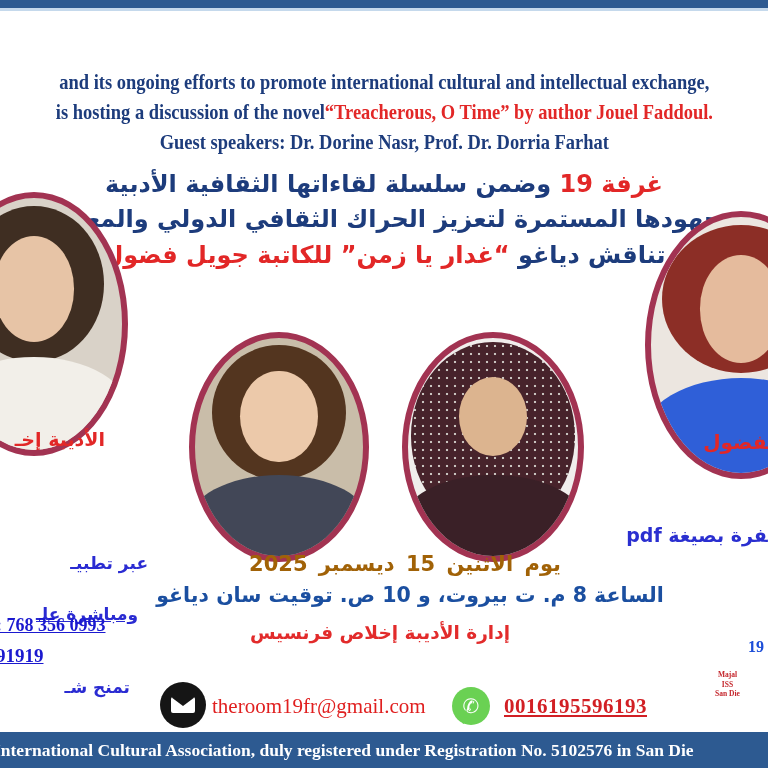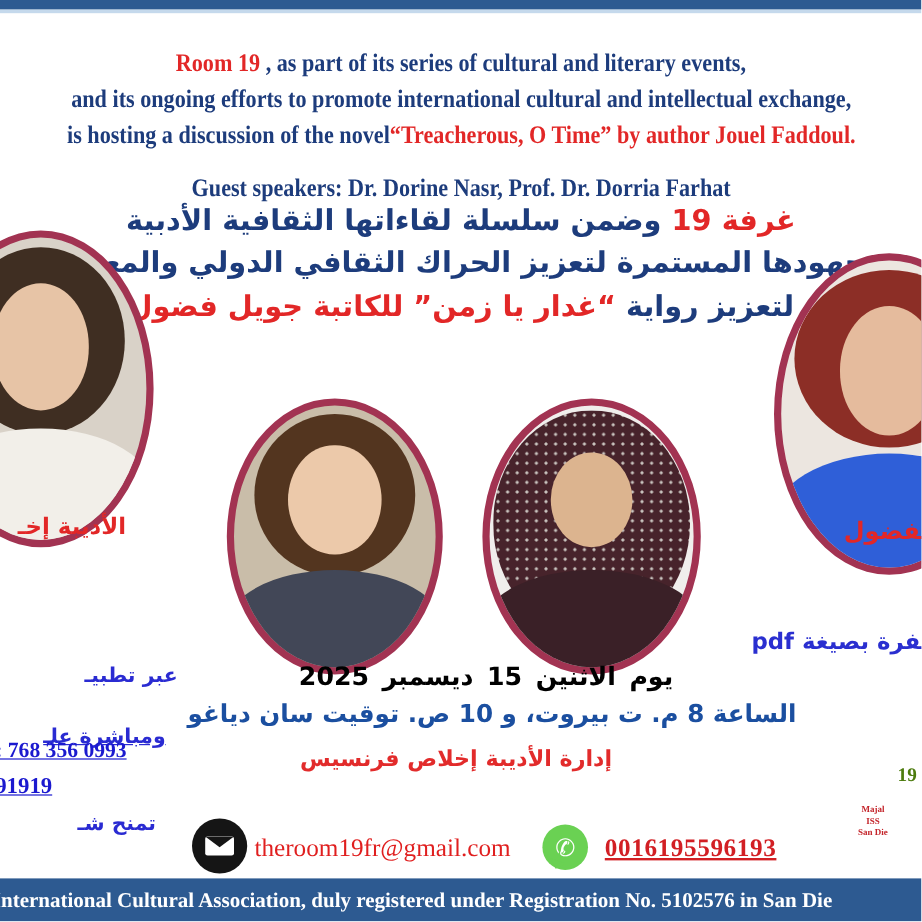--- a/index.html
+++ b/index.html
@@ -36,21 +36,21 @@
   .p-right{left:645px;top:211px;width:180px;height:256px;background:#ece6e0;}
   .p-right .ph-hair{background:#8c2e26;width:88%;height:58%;left:6%;}
   .p-right .ph-face{background:#e5bb9d;} .p-right .ph-body{background:#2f5fd8;}
   
   .frag{position:absolute;font-weight:bold;white-space:nowrap;}
   .label-left{left:-10px;top:428px;width:115px;text-align:right;direction:rtl;font-size:19px;color:#e22727;}
   .label-right{right:-6px;top:430px;direction:rtl;font-size:20px;color:#e22727;}
   .pdf-line{right:-6px;top:524px;direction:rtl;font-size:19px;color:#2a2fd0;}
   
   .date-line{position:absolute;left:170px;width:470px;top:552px;text-align:center;direction:rtl;
-             font-weight:bold;font-size:21px;color:#000000;word-spacing:4px;white-space:nowrap;}
+             font-weight:bold;font-size:21px;color:#a16207;word-spacing:4px;white-space:nowrap;}
   .time-line{position:absolute;left:60px;width:700px;top:583px;text-align:center;direction:rtl;
              font-weight:bold;font-size:20.5px;color:#1b4fa0;white-space:nowrap;}
   .red-lines{position:absolute;left:150px;width:460px;top:618px;text-align:center;direction:rtl;
              font-weight:bold;font-size:18.5px;color:#e22b2b;line-height:29px;}
   
   .col-blue{color:#2a2bd2;direction:rtl;font-size:17px;}
   .lc1{left:58px;top:553px;width:90px;text-align:right;}
   .lc2{left:36px;top:604px;width:113px;text-align:left;text-decoration:underline;}
   .lc5{left:38px;top:677px;width:92px;text-align:right;}
   .link-frag{position:absolute;font-family:"Liberation Serif",serif;font-weight:bold;color:#1b19cf;
@@ -66,54 +66,51 @@
   .email-text{position:absolute;left:212px;top:694px;font-family:"Liberation Serif",serif;
               font-weight:normal;font-size:21px;color:#e01f1f;}
   .wa-icon{position:absolute;left:452px;top:687px;width:38px;height:38px;border-radius:50%;
            background:#6ad153;color:#fff;text-align:center;line-height:38px;font-size:20px;}
   .wa-icon:after{content:'';position:absolute;bottom:-6px;left:4px;border:7px solid transparent;
            border-top-color:#6ad153;transform:rotate(18deg);}
   .phone-text{position:absolute;left:504px;top:694px;font-family:"Liberation Serif",serif;
               font-weight:bold;font-size:21px;color:#d21f24;letter-spacing:.5px;text-decoration:underline;}
   
   .logo-num{position:absolute;left:748px;top:638px;font-family:"Liberation Serif",serif;
-            font-weight:bold;font-size:16px;color:#4d7c0f;white-space:nowrap;}
+            font-weight:bold;font-size:16px;color:#1d4ed8;white-space:nowrap;}
   .logo-small{position:absolute;left:690px;top:670px;width:75px;text-align:center;
               font-family:"Liberation Serif",serif;font-weight:bold;font-size:7.5px;
               line-height:9.5px;color:#c4252b;}
 </style>
 </head>
 <body>
 
 <div id="flyer">
 
   <div class="top-bar"></div>
   <div class="top-accent"></div>
 
-  <div class="en-line" style="top:40px">
-    <span class="sq"><span class="red">Room 19</span><span> , as part of  its series of  cultural and literary events,</span></span>
-  </div>
   <div class="en-line" style="top:70px">
     <span class="sq">and its ongoing efforts to promote international cultural and intellectual exchange,</span>
   </div>
   <div class="en-line" style="top:100px">
     <span class="sq"><span>is hosting a discussion of  the novel</span><span class="red">“Treacherous, O Time” by author Jouel Faddoul.</span></span>
   </div>
-  <div class="en-line" style="top:144px">
+  <div class="en-line" style="top:130px">
     <span class="sq">Guest speakers:  Dr. Dorine  Nasr,  Prof. Dr. Dorria Farhat</span>
   </div>
 
   <div class="ar-line" style="top:170px">
     <span class="red">غرفة 19</span><span> وضمن سلسلة لقاءاتها الثقافية الأدبية</span>
   </div>
   <div class="ar-line" style="top:205px">
     <span>وجهودها المستمرة  لتعزيز الحراك الثقافي الدولي والمعرفي</span>
   </div>
   <div class="ar-line" style="top:241px">
-    <span>لتعزيز رواية   </span><span class="red">“غدار يا زمن” للكاتبة جويل فضول</span>
+    <span>تناقش دياغو   </span><span class="red">“غدار يا زمن” للكاتبة جويل فضول</span>
   </div>
 
   <div class="photo p-left">
     <div class="ph-hair"></div>
     <div class="ph-face"></div>
     <div class="ph-body"></div>
   </div>
   <div class="photo p-c1">
     <div class="ph-hair"></div>
     <div class="ph-face"></div>

